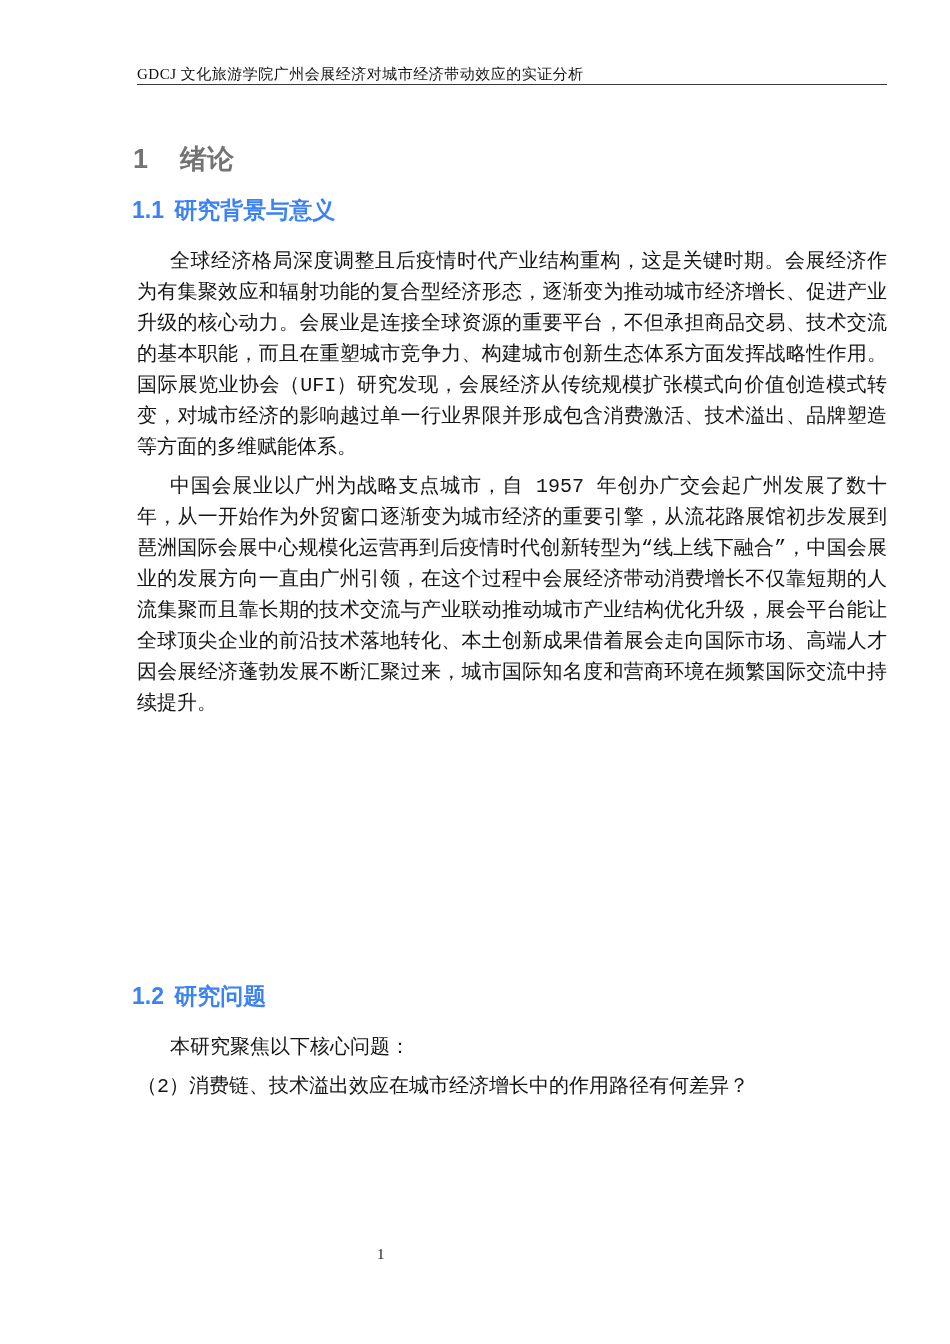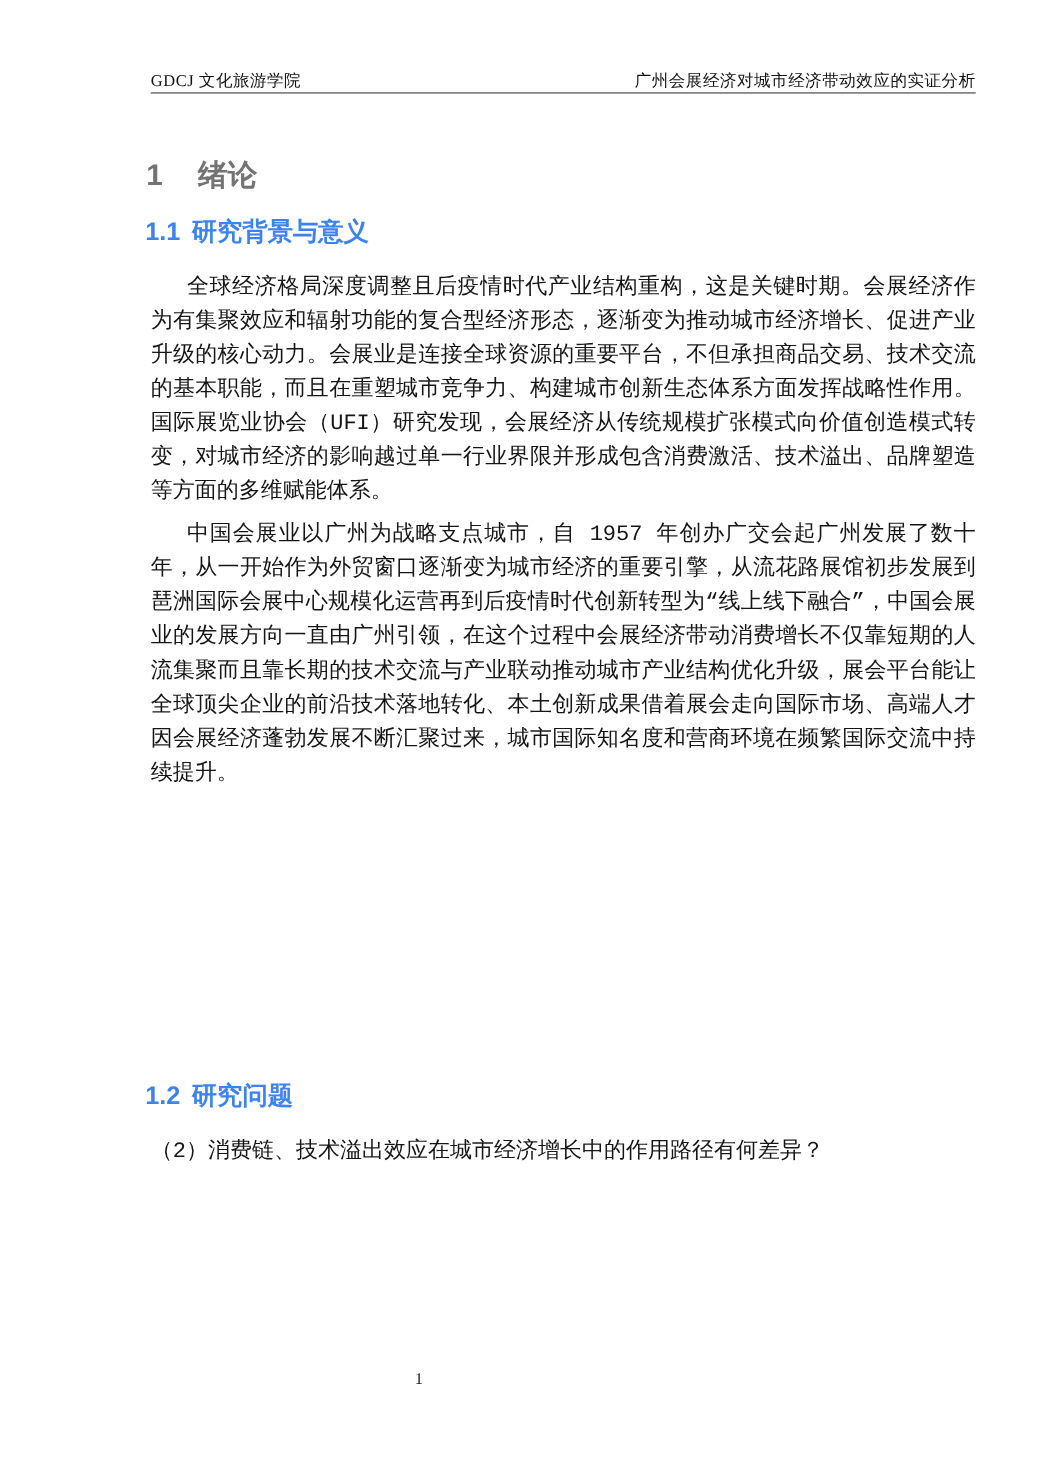--- a/index.html
+++ b/index.html
@@ -20,21 +20,21 @@
     inset: 0;
     background: #ffffff;
   }
   
   .doc-header {
     position: absolute;
     left: 137px;
     top: 66px;
     width: 750px;
     display: flex;
-    justify-content: space-between;
+    justify-content: flex-start;
     align-items: flex-end;
     font-size: 15px;
     line-height: 16px;
     padding-bottom: 2px;
     border-bottom: 1px solid #3a3a3a;
     letter-spacing: 0.5px;
   }
   
   .chapter-title {
     position: absolute;
@@ -110,18 +110,19 @@
   <div class="section-heading heading-1-1">1.1 研究背景与意义</div>
 
   <div class="body-block block-1">
     <p>全球经济格局深度调整且后疫情时代产业结构重构，这是关键时期。会展经济作为有集聚效应和辐射功能的复合型经济形态，逐渐变为推动城市经济增长、促进产业升级的核心动力。会展业是连接全球资源的重要平台，不但承担商品交易、技术交流的基本职能，而且在重塑城市竞争力、构建城市创新生态体系方面发挥战略性作用。国际展览业协会（UFI）研究发现，会展经济从传统规模扩张模式向价值创造模式转变，对城市经济的影响越过单一行业界限并形成包含消费激活、技术溢出、品牌塑造等方面的多维赋能体系。</p>
     <p>中国会展业以广州为战略支点城市，自 1957 年创办广交会起广州发展了数十年，从一开始作为外贸窗口逐渐变为城市经济的重要引擎，从流花路展馆初步发展到琶洲国际会展中心规模化运营再到后疫情时代创新转型为“线上线下融合”，中国会展业的发展方向一直由广州引领，在这个过程中会展经济带动消费增长不仅靠短期的人流集聚而且靠长期的技术交流与产业联动推动城市产业结构优化升级，展会平台能让全球顶尖企业的前沿技术落地转化、本土创新成果借着展会走向国际市场、高端人才因会展经济蓬勃发展不断汇聚过来，城市国际知名度和营商环境在频繁国际交流中持续提升。</p>
   </div>
 
   <div class="section-heading heading-1-2">1.2 研究问题</div>
 
   <div class="body-block block-2">
+    <p>本研究聚焦以下核心问题：</p>
     <p class="no-indent">（2）消费链、技术溢出效应在城市经济增长中的作用路径有何差异？</p>
   </div>
 
   <div class="page-number">1</div>
 
 </div>
 
 </body></html>

